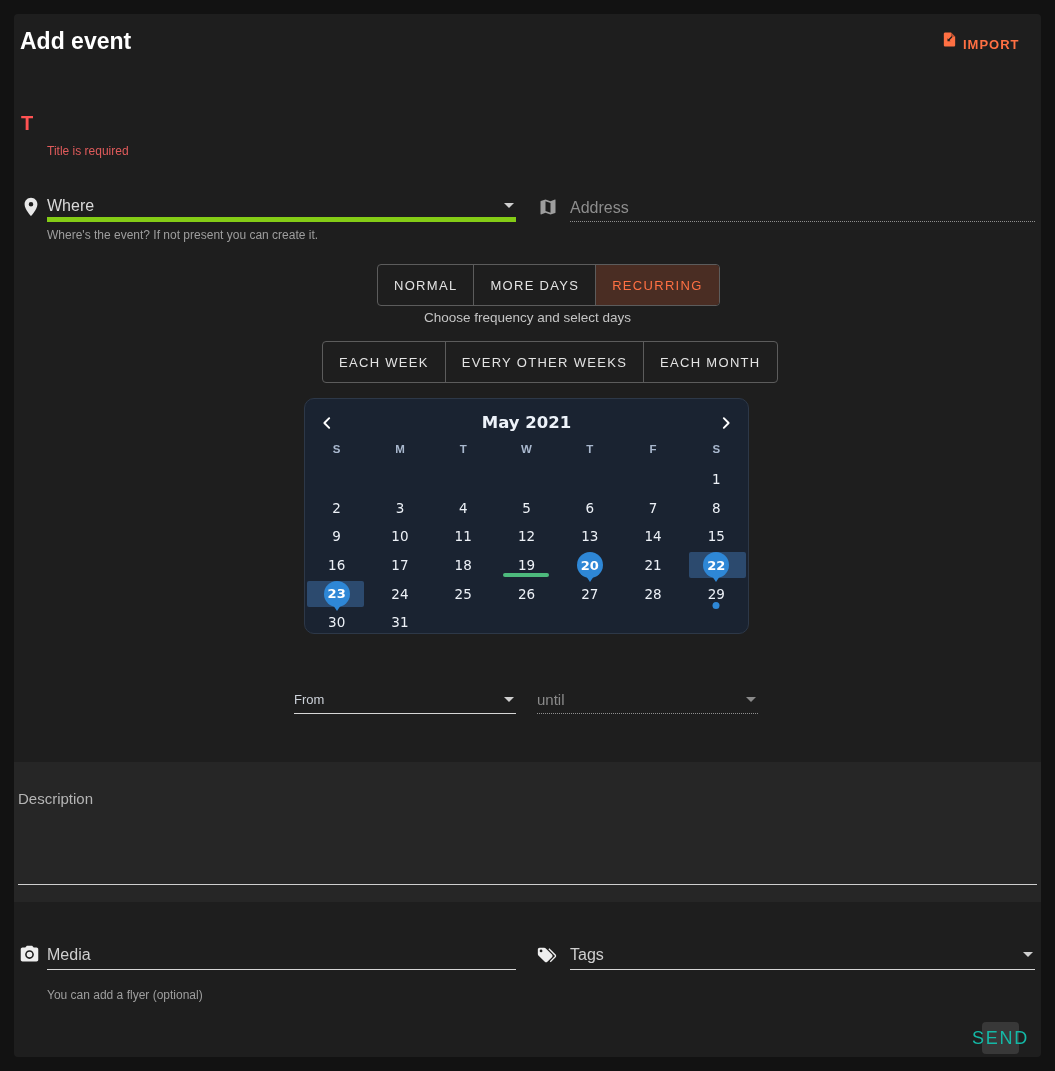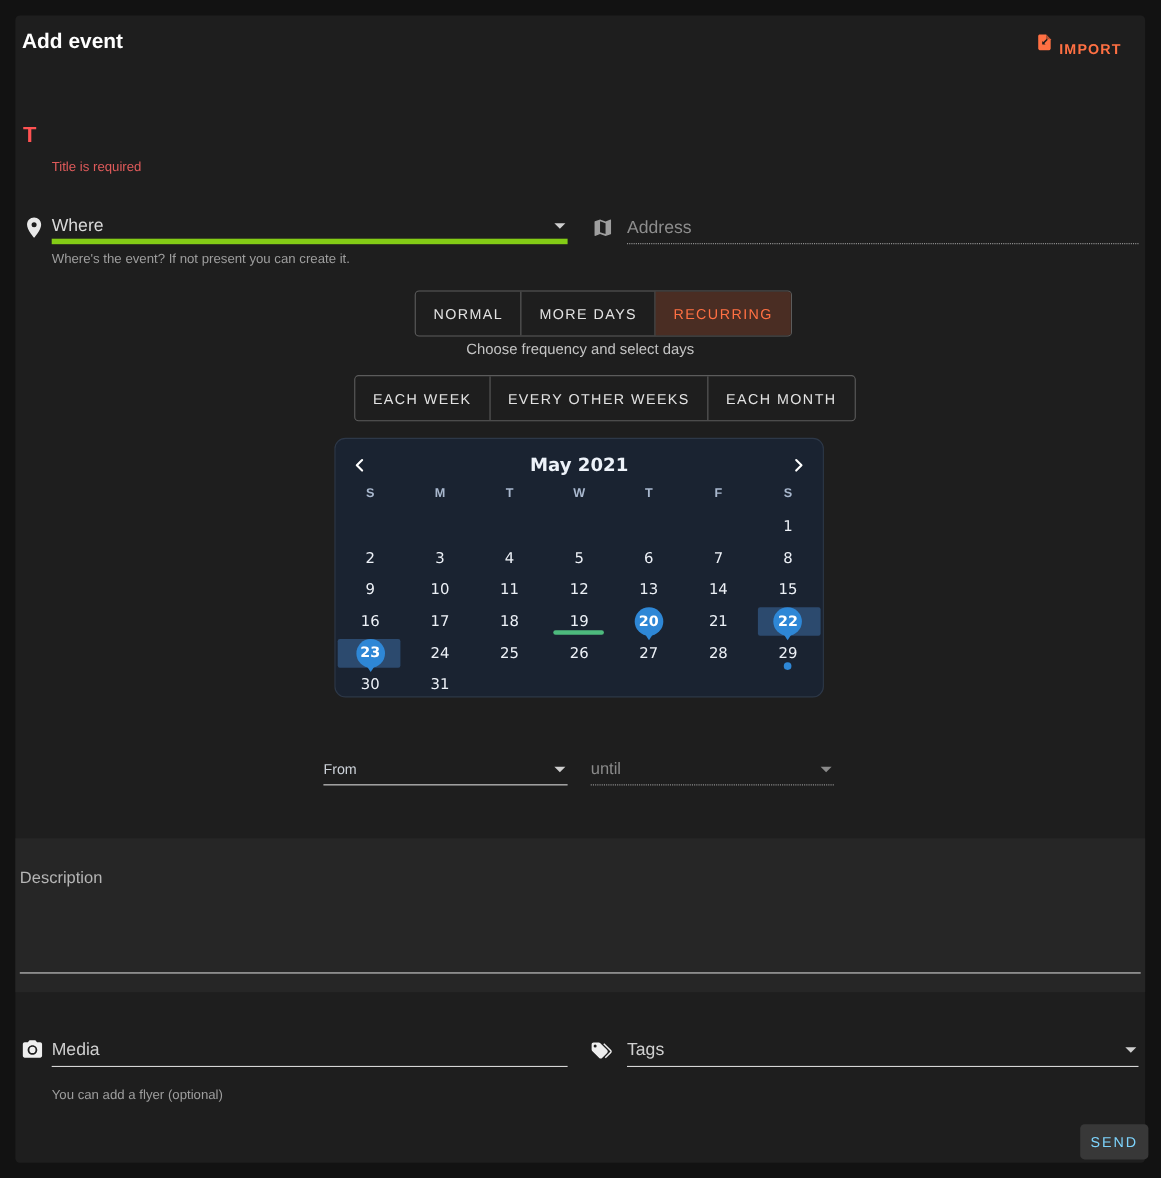--- a/index.html
+++ b/index.html
@@ -9,21 +9,21 @@
     --green_underline:#4dba7d; --text_primary:#e6e6e6; --text_secondary:#9e9e9e;
   }
   *{box-sizing:border-box;margin:0;padding:0;}
   html,body{background:var(--page_bg);}
   body{font-family:"Liberation Sans", sans-serif;}
   .page{position:relative;width:1055px;height:1071px;background:var(--page_bg);overflow:hidden;}
   .card{position:absolute;left:14px;top:14px;width:1027px;height:1043px;background:var(--card_bg);border-radius:4px;}
   .desc-section{position:absolute;left:14px;top:762px;width:1027px;height:140px;background:var(--section_bg);}
 
   .abs{position:absolute;}
-  .page-title{left:20px;top:28px;font-size:19px;font-weight:700;color:#ffffff;}
+  .page-title{left:20px;top:28px;font-size:23px;font-weight:700;color:#ffffff;}
   .import-btn{left:941px;top:30px;height:22px;display:flex;align-items:flex-end;gap:5px;color:var(--accent_orange);cursor:pointer;}
   .import-btn .label{font-size:13px;font-weight:600;letter-spacing:1px;}
 
   .title-icon{left:21px;top:112px;font-size:20px;font-weight:700;color:var(--error_red);}
   .underline-input{background:transparent;border:none;outline:none;font-family:"Liberation Sans",sans-serif;font-size:16px;color:#e6e6e6;}
   .title-input{left:47px;top:108px;width:988px;height:28px;border-bottom:1.5px solid var(--error_red);}
   .title-input::placeholder{color:#ff6b6b;opacity:1;}
   .title-error{left:47px;top:144px;font-size:12px;color:#e05b5b;}
 
   .select-box{display:flex;align-items:center;cursor:pointer;}
@@ -72,21 +72,21 @@
   .desc-underline{left:18px;top:884px;width:1019px;height:0;border-top:1px solid #cfcfcf;}
 
   .media-icon{left:19px;top:944px;}
   .media-input{left:47px;top:940px;width:469px;height:30px;border-bottom:1px solid #d6d6d6;}
   .media-input::placeholder{color:#cfcfcf;opacity:1;}
   .media-helper{left:47px;top:975px;font-size:12px;color:var(--text_secondary);margin-top:13px;}
   .tags-icon{left:536px;top:944px;}
   .tags-select{left:570px;top:940px;width:465px;height:30px;border-bottom:1px solid #d6d6d6;}
   .tags-select .sel-label{font-size:16px;color:#cfcfcf;}
 
-  .send-btn{left:982px;top:1022px;width:62px;height:32px;background:#383838;border-radius:4px;display:flex;align-items:center;justify-content:center;font-size:13px;letter-spacing:1.8px;color:#7dd3fc;cursor:pointer;}
+  .send-btn{left:982px;top:1022px;width:37px;height:32px;background:#383838;border-radius:4px;display:flex;align-items:center;justify-content:center;font-size:18px;letter-spacing:1.8px;color:#14b8a6;cursor:pointer;}
 </style>
 </head>
 <body>
 
 <div class="page">
   <div class="card"></div>
   <div class="desc-section"></div>
 
   <h1 class="abs page-title">Add event</h1>
   <div class="abs import-btn">

